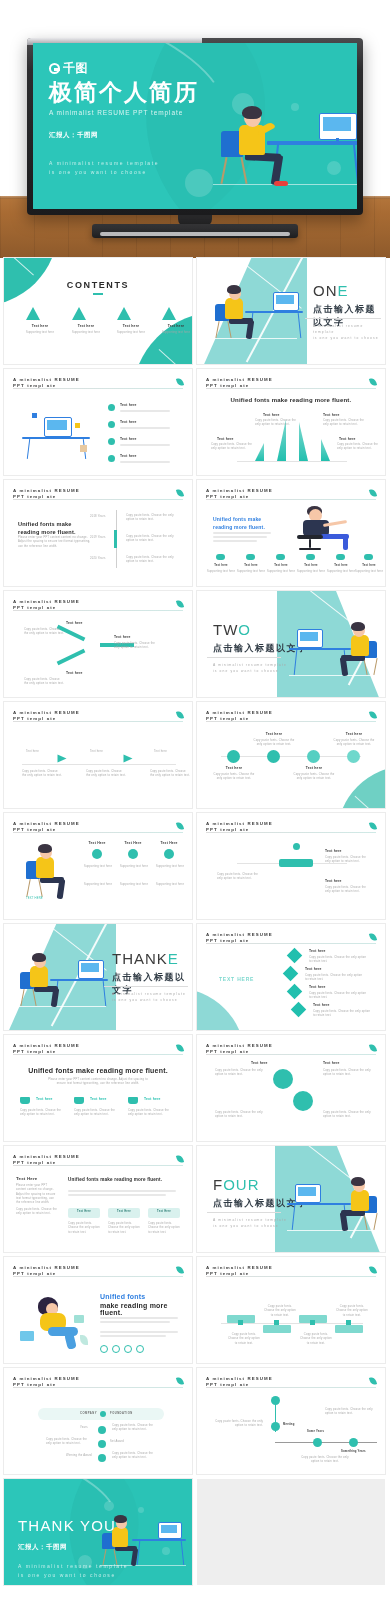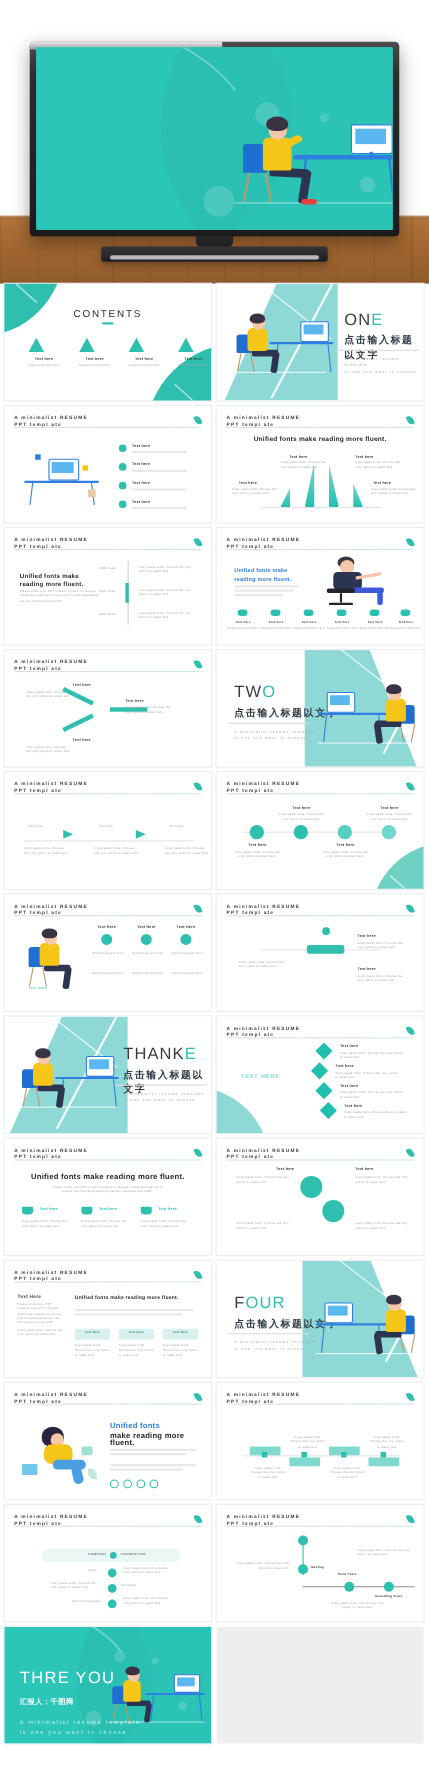--- a/index.html
+++ b/index.html
@@ -106,21 +106,21 @@
   .sec .panel .ray{position:absolute;width:110px;height:1.4px;background:rgba(255,255,255,.85);transform:rotate(38deg);}
   .sec .panel .ray2{position:absolute;width:120px;height:2.4px;background:rgba(255,255,255,.9);transform:rotate(-62deg);}
   .sec-num{position:absolute;font-size:15px;color:#3b3b3b;letter-spacing:1px;font-weight:normal;}
   .sec-num i{font-style:normal;color:#2fbfae;}
   .sec-cn{position:absolute;font-size:9px;font-weight:bold;color:#2f3a44;letter-spacing:1.5px;}
   .sec-en{position:absolute;font-size:3.3px;color:#a9a9a9;letter-spacing:1.1px;line-height:1.8;}
   .sec-rule{position:absolute;height:1px;background:#dcdcdc;}
 
   
   .contents-title{position:absolute;left:0;right:0;text-align:center;top:22px;
-    font-size:9px;font-weight:normal;letter-spacing:1.6px;color:#2b2b2b;}
+    font-size:9px;font-weight:bold;letter-spacing:1.6px;color:#2b2b2b;}
   .contents-dash{position:absolute;left:50%;top:35px;transform:translateX(-50%);width:10px;height:1.6px;background:#2fbfae;}
   .leafblob{position:absolute;background:#2fbfae;}
   .leafblob.tl{left:-24px;top:-30px;width:78px;height:78px;border-radius:0 0 100% 0;}
   .leafblob.br{right:-26px;bottom:-34px;width:86px;height:86px;border-radius:100% 0 0 0;}
   .leafblob .ln{position:absolute;background:rgba(255,255,255,.75);height:1px;}
 
   
   .ty-title{position:absolute;left:14px;top:38px;color:#fff;font-size:15px;letter-spacing:1.2px;}
 </style>
 </head>
@@ -158,20 +158,33 @@
             <div class="d-leg" style="left:32px;top:60px;width:1.8px;height:27px;transform:rotate(-11deg);"></div>
             <div class="d-pants" style="left:34px;top:56px;width:36px;height:8px;transform:rotate(3deg);"></div>
             <div class="d-pants" style="left:62px;top:58px;width:8px;height:30px;transform:rotate(9deg);"></div>
             <div class="d-shoe" style="left:63px;top:84px;width:14px;height:5px;"></div>
             <div class="d-body" style="left:28px;top:28px;width:26px;height:30px;"></div>
             <div class="d-body" style="left:46px;top:28px;width:18px;height:7px;transform:rotate(-28deg);"></div>
             <div class="d-head" style="left:33px;top:12px;width:17px;height:18px;"></div>
             <div class="d-hair" style="left:31px;top:9px;width:20px;height:13px;"></div>
           </div>
 
+          <div class="cover-pad">
+            <div class="logo-row">
+              <span class="logo-mark"></span>
+              <span class="logo-text">千图</span>
+            </div>
+            <div class="cover-title">极简个人简历</div>
+            <div class="cover-sub">A minimalist RESUME PPT template</div>
+            <div class="cover-presenter">汇报人：千图网</div>
+            <div class="cover-foot">
+              <div>A minimalist resume template</div>
+              <div>is one you want to choose</div>
+            </div>
+          </div>
         </div>
       </div>
     </div>
   </div>
 
   <div class="grid">
 
     <div class="row">
       <div class="slide">
         <div class="leafblob tl">
@@ -770,21 +783,21 @@
             <div class="d-monscr" style="left:61px;top:14px;width:16px;height:8px;"></div>
             <div class="d-chair" style="left:2px;top:22px;width:13px;height:16px;"></div>
             <div class="d-leg" style="left:4px;top:38px;width:1.2px;height:16px;transform:rotate(11deg);"></div>
             <div class="d-leg" style="left:15px;top:38px;width:1.2px;height:16px;transform:rotate(-11deg);"></div>
             <div class="d-pants" style="left:15px;top:35px;width:22px;height:5px;"></div>
             <div class="d-pants" style="left:32px;top:37px;width:5px;height:18px;transform:rotate(8deg);"></div>
             <div class="d-body" style="left:12px;top:16px;width:16px;height:20px;"></div>
             <div class="d-head" style="left:16px;top:6px;width:11px;height:12px;"></div>
             <div class="d-hair" style="left:14px;top:4px;width:13px;height:8px;"></div>
           </div>
-          <div class="ty-title">THRE YOU</div>
+          <div class="ty-title">THANK YOU</div>
           <div class="cover-presenter" style="position:absolute;left:14px;top:64px;margin:0;">汇报人：千图网</div>
           <div class="cover-foot" style="position:absolute;left:14px;top:83px;margin:0;">
             <div>A minimalist resume template</div>
             <div>is one you want to choose</div>
           </div>
         </div>
       </div>
       <div class="spacer"></div>
     </div>
 

